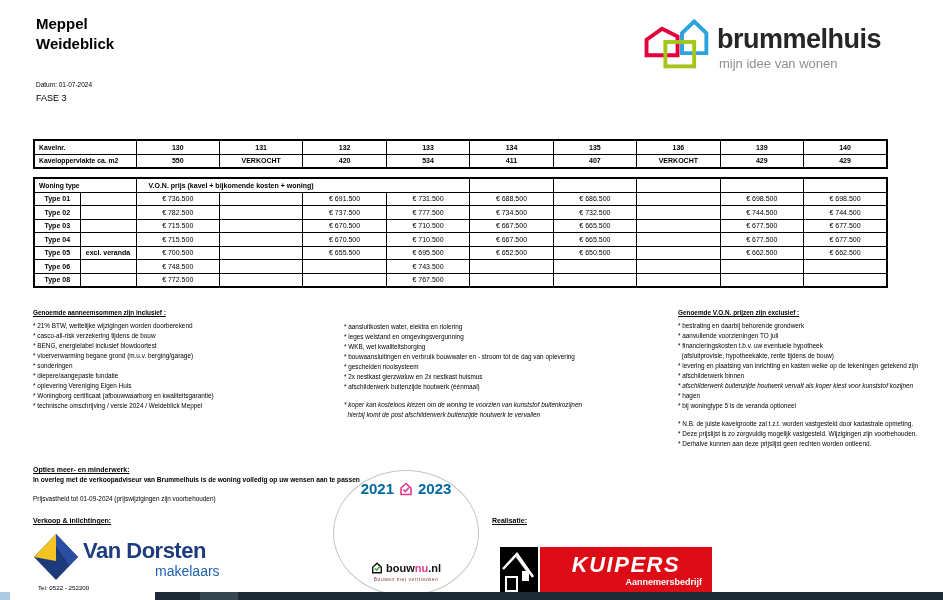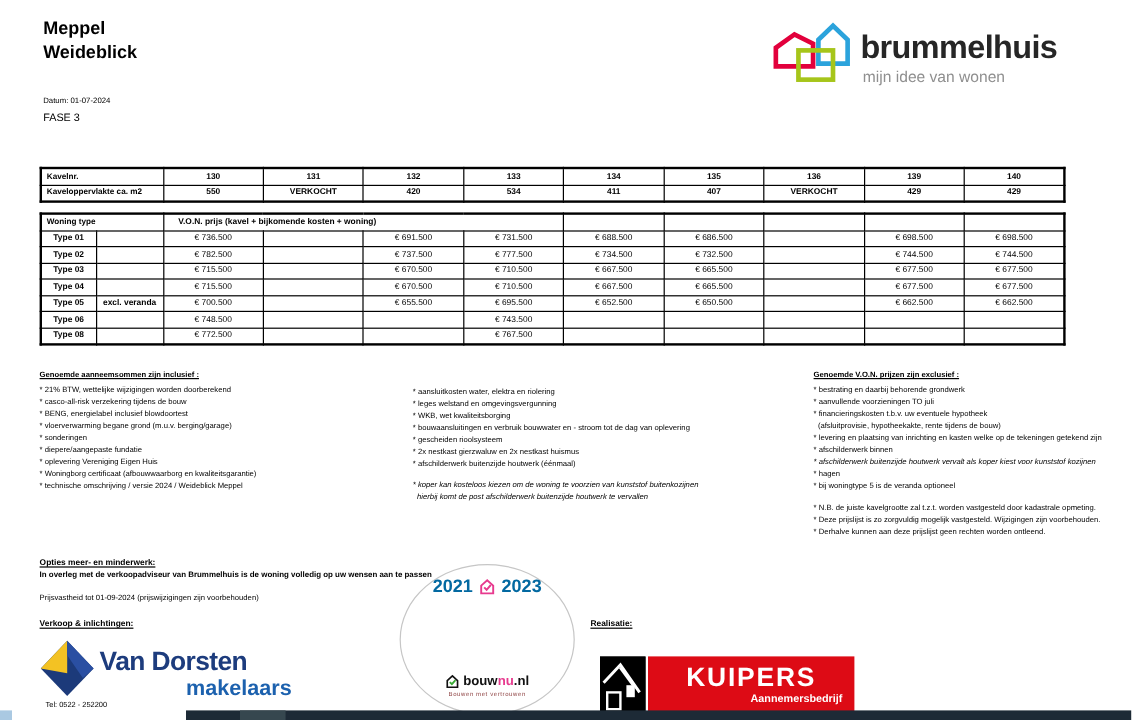--- a/index.html
+++ b/index.html
@@ -27,41 +27,41 @@
   .nhead{font-weight:bold;text-decoration:underline;margin-bottom:5px;white-space:nowrap;}
   .nline{line-height:10px;white-space:pre-wrap;}
   .italic{font-style:italic;}
   .gap8{margin-top:8px;}
   
   .b-head{position:absolute;left:33px;font-size:7px;font-weight:bold;text-decoration:underline;white-space:nowrap;}
   .b-bold{position:absolute;left:33px;font-size:6.6px;font-weight:bold;white-space:nowrap;}
   .b-reg{position:absolute;left:33px;font-size:6.4px;white-space:nowrap;}
   .vd-logo{position:absolute;left:33px;top:531px;width:220px;height:52px;}
   .vd-name{position:absolute;left:50px;top:7px;font-size:22px;font-weight:bold;color:#1d3c7d;letter-spacing:-0.5px;text-align:center;}
-  .vd-sub{position:absolute;left:122px;top:32px;font-size:18px;font-weight:bold;color:#1c61ae;text-align:right;}
+  .vd-sub{position:absolute;left:122px;top:32px;font-size:14px;font-weight:normal;color:#1c61ae;text-align:right;}
   .tel{position:absolute;left:38px;top:584px;font-size:6.2px;}
   
   .badge{position:absolute;left:333px;top:470px;width:148px;height:128px;}
   .badge-circle{position:absolute;left:0;top:0;width:146px;height:126px;border-radius:50%;
       background:#fff;border:1.5px solid #c6c6c6;box-sizing:border-box;}
   .badge-years{position:absolute;left:0;top:10px;width:146px;display:flex;justify-content:center;align-items:center;
       gap:5px;font-size:15px;font-weight:bold;color:#0369a1;}
   .badge-band{position:absolute;left:6px;top:31px;width:134px;height:57px;border-radius:28px/24px;
       display:flex;flex-direction:column;justify-content:center;align-items:center;}
   .band-line{color:#fff;font-weight:bold;font-size:14px;line-height:16.5px;transform:scaleX(.95);white-space:nowrap;}
   .bouwnu{position:absolute;left:0;top:92px;width:146px;display:flex;justify-content:center;align-items:center;gap:3px;
       font-size:11px;font-weight:bold;color:#111;}
   .bouwnu-tag{position:absolute;left:0;top:106px;width:146px;text-align:center;font-size:5px;color:#8d4040;letter-spacing:.5px;}
   
   .real-head{position:absolute;left:492px;top:517px;font-size:7px;font-weight:bold;text-decoration:underline;}
   .kuipers{position:absolute;left:500px;top:547px;width:212px;height:47px;}
   .kp-black{position:absolute;left:0;top:0;width:38px;height:47px;background:#000;}
   .kp-red{position:absolute;left:40px;top:0;width:172px;height:47px;display:flex;flex-direction:column;
       justify-content:center;align-items:center;}
-  .kp-name{color:#fff;font-weight:bold;font-size:22px;letter-spacing:1.5px;line-height:22px;}
+  .kp-name{color:#fff;font-weight:bold;font-size:22px;letter-spacing:1.5px;line-height:22px;font-style:italic;}
   .kp-sub{color:#fff;font-weight:bold;font-size:9px;align-self:flex-end;padding-right:10px;margin-top:1px;}
   
   .scrollbar{position:absolute;left:155px;top:592px;width:788px;height:8px;background:#1d2a36;}
   .scroll-thumb{position:absolute;left:45px;top:0;width:38px;height:8px;background:#36474f;}
   .scroll-corner{position:absolute;left:0;top:592px;width:10px;height:8px;background:#aac9e2;}
 </style>
 </head>
 <body>
 
 <div class="page">

